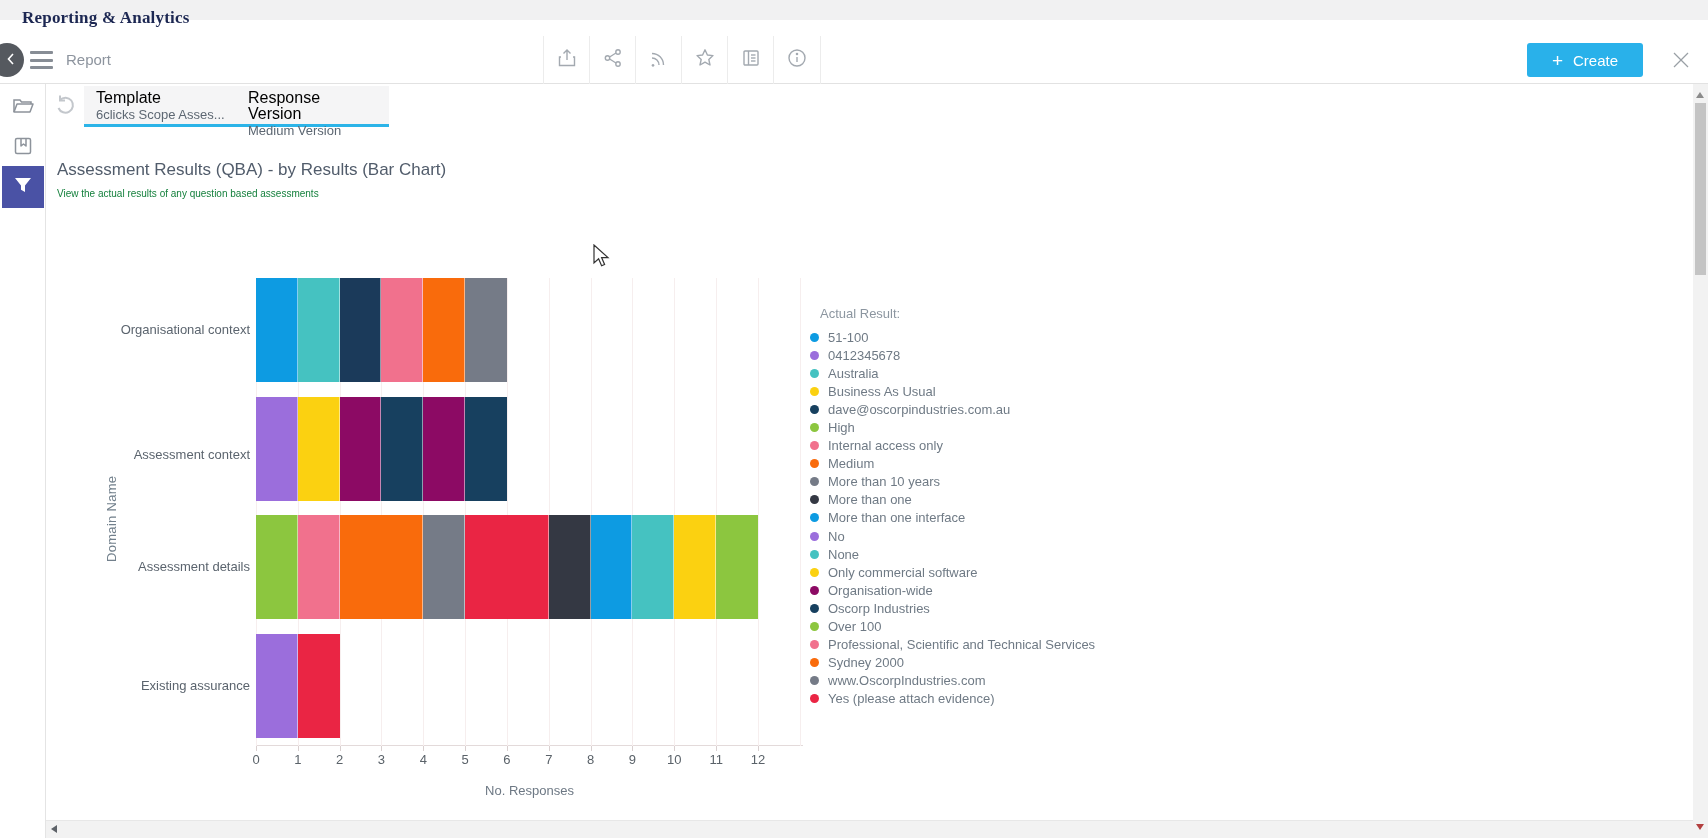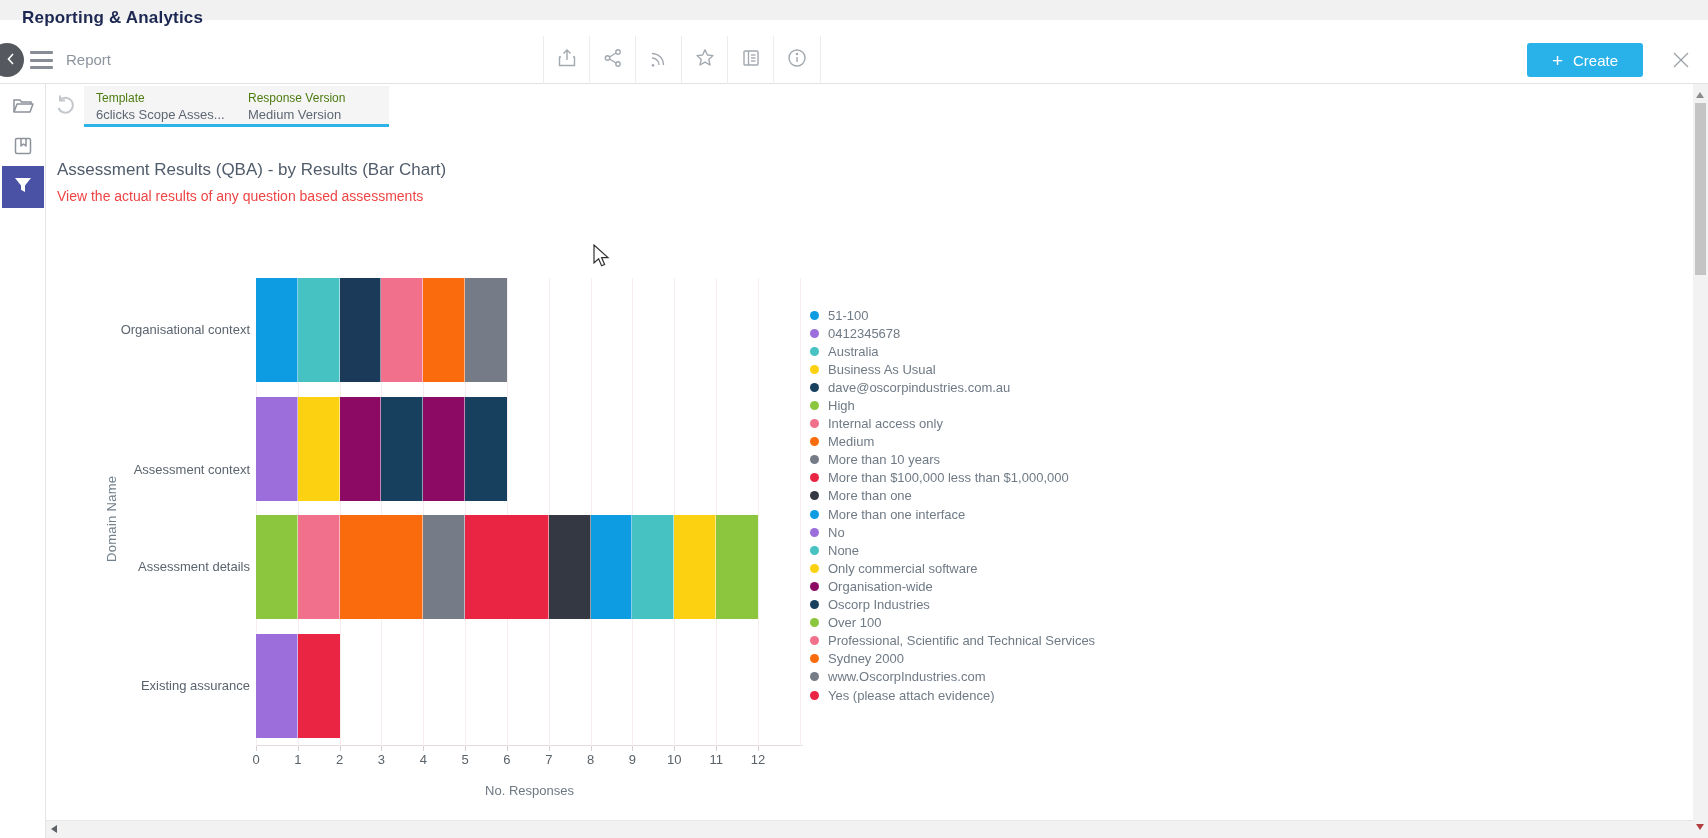--- a/index.html
+++ b/index.html
@@ -1,55 +1,55 @@
 <!DOCTYPE html>
 <html><head>
 <meta charset="utf-8">
 <style>
   * { margin:0; padding:0; box-sizing:border-box; }
   html,body { width:1708px; height:838px; }
   body { position:relative; overflow:hidden; background:#fff; font-family:"Liberation Sans",sans-serif; }
 
   
-  .app-header { position:absolute; left:0; top:0; width:1708px; height:20px; background:#f1f1f2; }
+  .app-header { position:absolute; left:0; top:0; width:1708px; height:20px; background:#f1f1f2;font-family:Liberation Serif, serif; }
   .app-header h1 { font-size:17px; font-weight:bold; color:#1c2752; line-height:36px; padding-left:22px; letter-spacing:.2px; }
 
   
   .toolbar { position:absolute; left:0; top:36px; width:1708px; height:48px; background:#fff; border-bottom:1px solid #e2e2e2; }
   .back-circle { position:absolute; left:-10px; top:7px; width:34px; height:34px; border-radius:50%; background:#55595f; color:#fff; display:flex; align-items:center; justify-content:flex-end; padding-right:9px; cursor:pointer; }
   .burger { position:absolute; left:30px; top:15px; width:23px; height:18px; display:flex; flex-direction:column; justify-content:space-between; cursor:pointer; }
   .burger div { height:3px; background:#878d95; border-radius:1px; }
   .report-label { position:absolute; left:66px; top:0; line-height:48px; font-size:15px; color:#8d949e; }
   .icon-cell { position:absolute; top:0; height:48px; width:46px; border-left:1px solid #ececec; display:flex; align-items:center; justify-content:center; cursor:pointer; }
   .icon-cell svg { stroke:#a3a9b0; fill:none; stroke-width:1.4; }
   .cell-end { position:absolute; top:0; height:48px; width:0; border-left:1px solid #ececec; }
   .create-btn { position:absolute; left:1527px; top:7px; width:116px; height:34px; background:#29b1ea; border:none; border-radius:3px; color:#fff; font-size:15px; font-family:"Liberation Sans",sans-serif; display:flex; align-items:center; justify-content:center; gap:10px; cursor:pointer; }
   .create-plus { font-size:19px; font-weight:400; line-height:1; }
   .close-x { position:absolute; left:1670px; top:13px; width:22px; height:22px; cursor:pointer; }
   .close-x svg { stroke:#9aa0a6; stroke-width:1.3; }
 
   
   .undo { position:absolute; left:52px; top:92px; width:26px; height:26px; cursor:pointer; }
   .undo svg { stroke:#c3c7cc; fill:none; stroke-width:2; }
   .field-cell { position:absolute; top:86px; height:41px; background:#f5f5f6; border-bottom:3px solid #2cb4e8; padding:4px 12px; cursor:pointer; }
-  .field-cell .f-label { font-size:12px; color:#4d7c0f; line-height:16px; }
+  .field-cell .f-label { font-size:16px; color:#000000; line-height:16px; }
   .field-cell .f-value { font-size:13px; color:#5d6772; line-height:17px; }
   .cell-template { left:84px; width:157px; }
   .cell-response { left:236px; width:153px; }
 
   
   .sidebar { position:absolute; left:0; top:84px; width:46px; height:754px; background:#fff; border-right:1px solid #e4e4e4; }
   .sb-icon { position:absolute; left:0; width:46px; height:36px; display:flex; align-items:center; justify-content:center; cursor:pointer; }
   .sb-icon svg { stroke:#8d939b; fill:none; stroke-width:1.5; }
   .sb-filter { position:absolute; left:2px; top:82px; width:42px; height:42px; background:#4a52a5; display:flex; align-items:center; justify-content:center; cursor:pointer; }
   .sb-filter svg { fill:#fff; stroke:none; }
 
   
   .page-title { position:absolute; left:57px; top:160px; font-size:17px; color:#515c6b; }
-  .page-subtitle { position:absolute; left:57px; top:188px; font-size:14px; color:#ef4444; }
+  .page-subtitle { position:absolute; left:57px; top:188px; font-size:10px; color:#15803d; }
 
   
   .plot { position:absolute; left:256px; top:278px; width:547px; height:468px; border-bottom:1px solid #e3dada; }
   .gridline { position:absolute; top:0; width:1px; height:468px; background:#f6eeee; }
   .tickmark { position:absolute; top:468px; width:1px; height:5px; background:#d9d0d0; }
   .ticklabel { position:absolute; top:474px; width:30px; margin-left:-15px; text-align:center; font-size:13px; color:#5a6269; }
   .bar-row { position:absolute; left:0; height:104px; display:flex; }
   .bar-seg { height:100%; border-right:1px solid rgba(255,255,255,.5); cursor:pointer; }
   .bar-seg:last-child { border-right:none; }
   .cat-label { position:absolute; left:55px; width:195px; text-align:right; font-size:13px; color:#5b646e; }
@@ -207,21 +207,21 @@
     </span>
   </div>
 </div>
 
 <div class="page-title">Assessment Results (QBA) - by Results (Bar Chart)</div>
 <div class="page-subtitle">View the actual results of any question based assessments</div>
 
 <div class="ylabel">Domain Name</div>
 <div id="cat-labels">
     <div class="cat-label" style="top: 322px;">Organisational context</div>
-    <div class="cat-label" style="top: 462px; text-align: right;">Assessment context</div>
+    <div class="cat-label" style="top: 447px; text-align: right;">Assessment context</div>
     <div class="cat-label" style="top: 559.4px;">Assessment details</div>
     <div class="cat-label" style="top: 678.1px;">Existing assurance</div>
   </div>
 <div class="plot" id="plot">
     <div class="gridline" style="left: 0px;"></div>
     <div class="gridline" style="left: 41.83px;"></div>
     <div class="gridline" style="left: 83.66px;"></div>
     <div class="gridline" style="left: 125.49px;"></div>
     <div class="gridline" style="left: 167.32px;"></div>
     <div class="gridline" style="left: 209.15px;"></div>
@@ -288,20 +288,21 @@
       <div class="bar-seg" title="Over 100: 1" style="width: 41.83px; background: rgb(140, 198, 63);"></div>
     </div>
     <div class="bar-row" style="top: 356.1px;">
       <div class="bar-seg" title="No: 1" style="width: 41.83px; background: rgb(155, 110, 220);"></div>
       <div class="bar-seg" title="Yes (please attach evidence): 1" style="width: 41.83px; background: rgb(234, 37, 68);"></div>
     </div>
   </div>
 <div class="xlabel">No. Responses</div>
 
 <div class="legend">
+  <div class="legend-title">Actual Result:</div>
   <div id="legend-items">
       <div class="legend-item">
         <span class="legend-dot" style="background: rgb(13, 155, 226);"></span>
         <span class="legend-label">51-100</span>
       </div>
       <div class="legend-item">
         <span class="legend-dot" style="background: rgb(155, 110, 220);"></span>
         <span class="legend-label">0412345678</span>
       </div>
       <div class="legend-item">
@@ -324,24 +325,20 @@
         <span class="legend-dot" style="background: rgb(241, 113, 141);"></span>
         <span class="legend-label">Internal access only</span>
       </div>
       <div class="legend-item">
         <span class="legend-dot" style="background: rgb(249, 107, 12);"></span>
         <span class="legend-label">Medium</span>
       </div>
       <div class="legend-item">
         <span class="legend-dot" style="background: rgb(117, 123, 135);"></span>
         <span class="legend-label">More than 10 years</span>
-      </div>
-      <div class="legend-item">
-        <span class="legend-dot" style="background: rgb(234, 37, 68);"></span>
-        <span class="legend-label">More than $100,000 less than $1,000,000</span>
       </div>
       <div class="legend-item">
         <span class="legend-dot" style="background: rgb(52, 56, 67);"></span>
         <span class="legend-label">More than one</span>
       </div>
       <div class="legend-item">
         <span class="legend-dot" style="background: rgb(13, 155, 226);"></span>
         <span class="legend-label">More than one interface</span>
       </div>
       <div class="legend-item">

